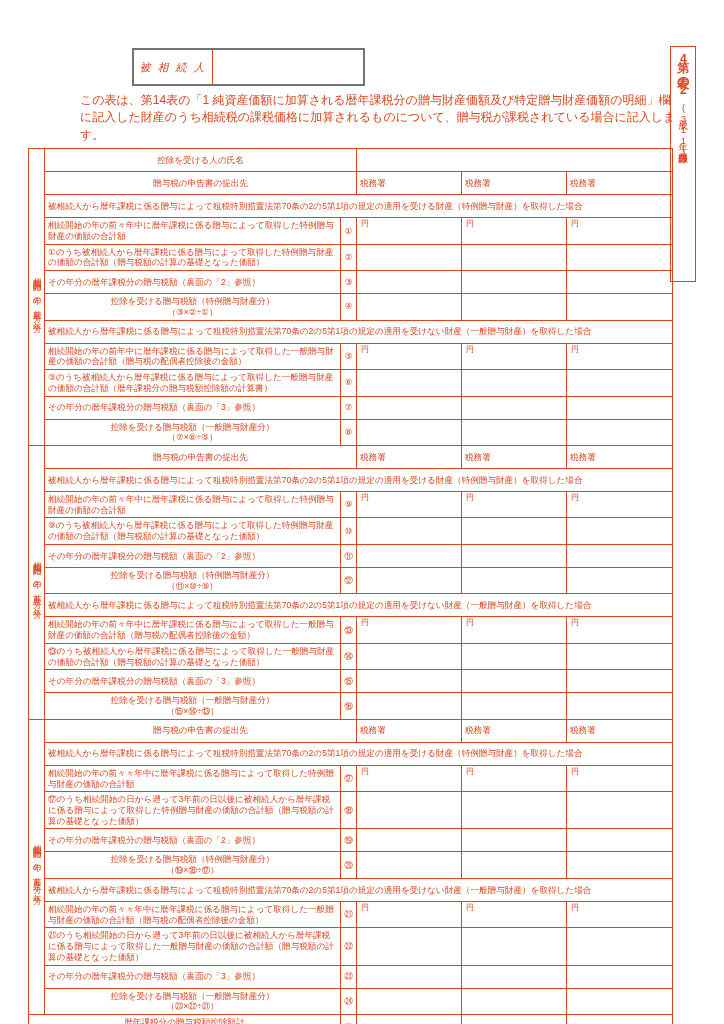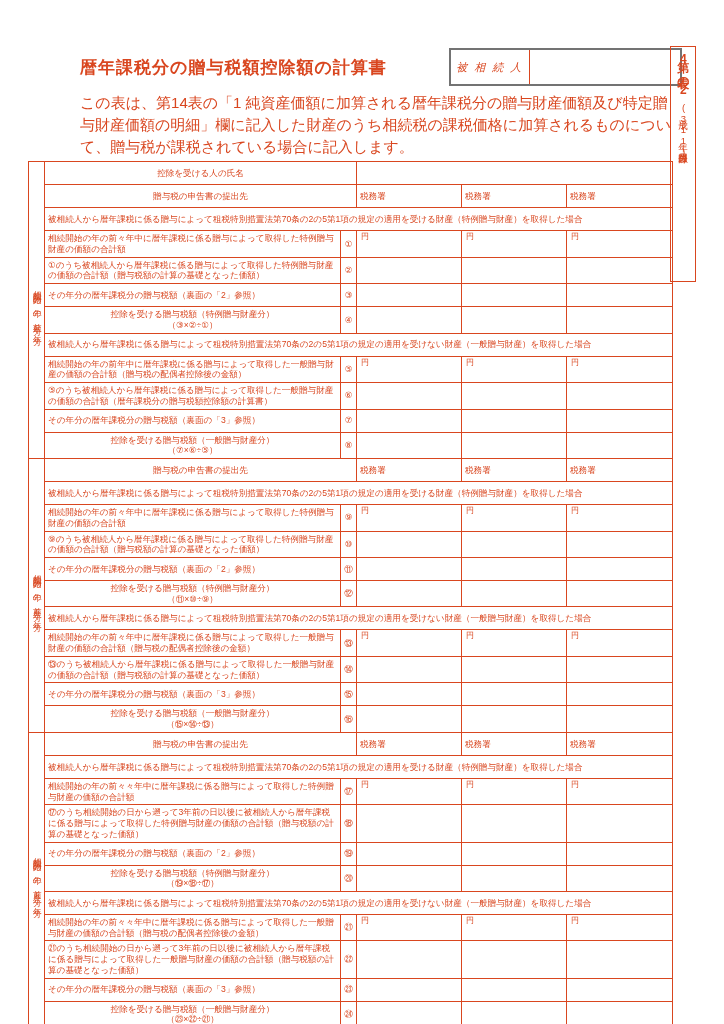--- a/index.html
+++ b/index.html
@@ -6,21 +6,21 @@
   body{width:724px;height:1024px;font-family:"Liberation Sans","DejaVu Sans",sans-serif;color:#d9461f;}
   .page{position:relative;width:724px;height:1024px;box-sizing:border-box;padding:48px 28px 12px 28px;}
   .title-row{display:flex;align-items:center;gap:10px;margin-left:52px;}
   .doc-title{font-size:17px;font-weight:bold;letter-spacing:1px;white-space:nowrap;}
   .heir-box{display:flex;border:2px solid #737373;height:34px;margin-left:52px;font-style:italic;}
   .heir-label{width:78px;display:flex;align-items:center;justify-content:center;font-size:11px;letter-spacing:2px;border-right:1px solid #d9461f;}
   .heir-value{width:150px;}
   .side-tab{position:absolute;right:28px;top:46px;width:24px;height:230px;border:1px solid #d9461f;display:flex;flex-direction:column;align-items:center;justify-content:flex-start;font-size:11px;padding-top:4px;line-height:1.05;}
   .side-tab .big{font-weight:bold;font-size:12px;writing-mode:vertical-rl;text-orientation:upright;letter-spacing:1px;}
   .side-tab .small{writing-mode:vertical-rl;text-orientation:upright;font-size:9.5px;margin-top:4px;letter-spacing:0px;}
-  .note-top{font-size:15px;line-height:1.45;margin:6px 1px 4px 52px;width:600px;}
+  .note-top{font-size:12px;line-height:1.45;margin:6px 1px 4px 52px;width:600px;}
   table.main{border-collapse:collapse;width:644px;margin-left:0;table-layout:fixed;}
   table.main td{border:1px solid #d9461f;font-size:8.6px;padding:2px 3px;vertical-align:middle;line-height:1.25;height:18px;}
   .vside{width:16px;text-align:center;font-size:9px;padding:0;}
   .vside span{writing-mode:vertical-rl;text-orientation:upright;letter-spacing:2px;display:inline-block;}
   .c-num{width:16px;text-align:center;font-size:8px;}
   .center{text-align:center;margin-top:12px;}
   .right{text-align:left;}
   .tall{height:30px;}
   .sec-title{font-size:8.6px;}
   .thickbox{border:1.6px solid #d9461f !important;}
@@ -29,21 +29,20 @@
   .amt-cell{position:relative;}
   .amt-cell .y{position:absolute;left:4px;top:1px;font-size:8px;}
   .namebox{height:22px;}
 </style>
 </head>
 <body>
 
 <div class="page">
 
   <div class="title-row">
-    <div class="doc-title">暦年課税分の贈与税額控除額の計算書</div>
     <div class="heir-box">
       <div class="heir-label">被 相 続 人</div>
       <div class="heir-value"></div>
     </div>
   </div>
 
   <div class="side-tab">
     <div class="big">第4表の2</div>
     <div class="small">(平成31年1月分以降用)</div>
   </div>

